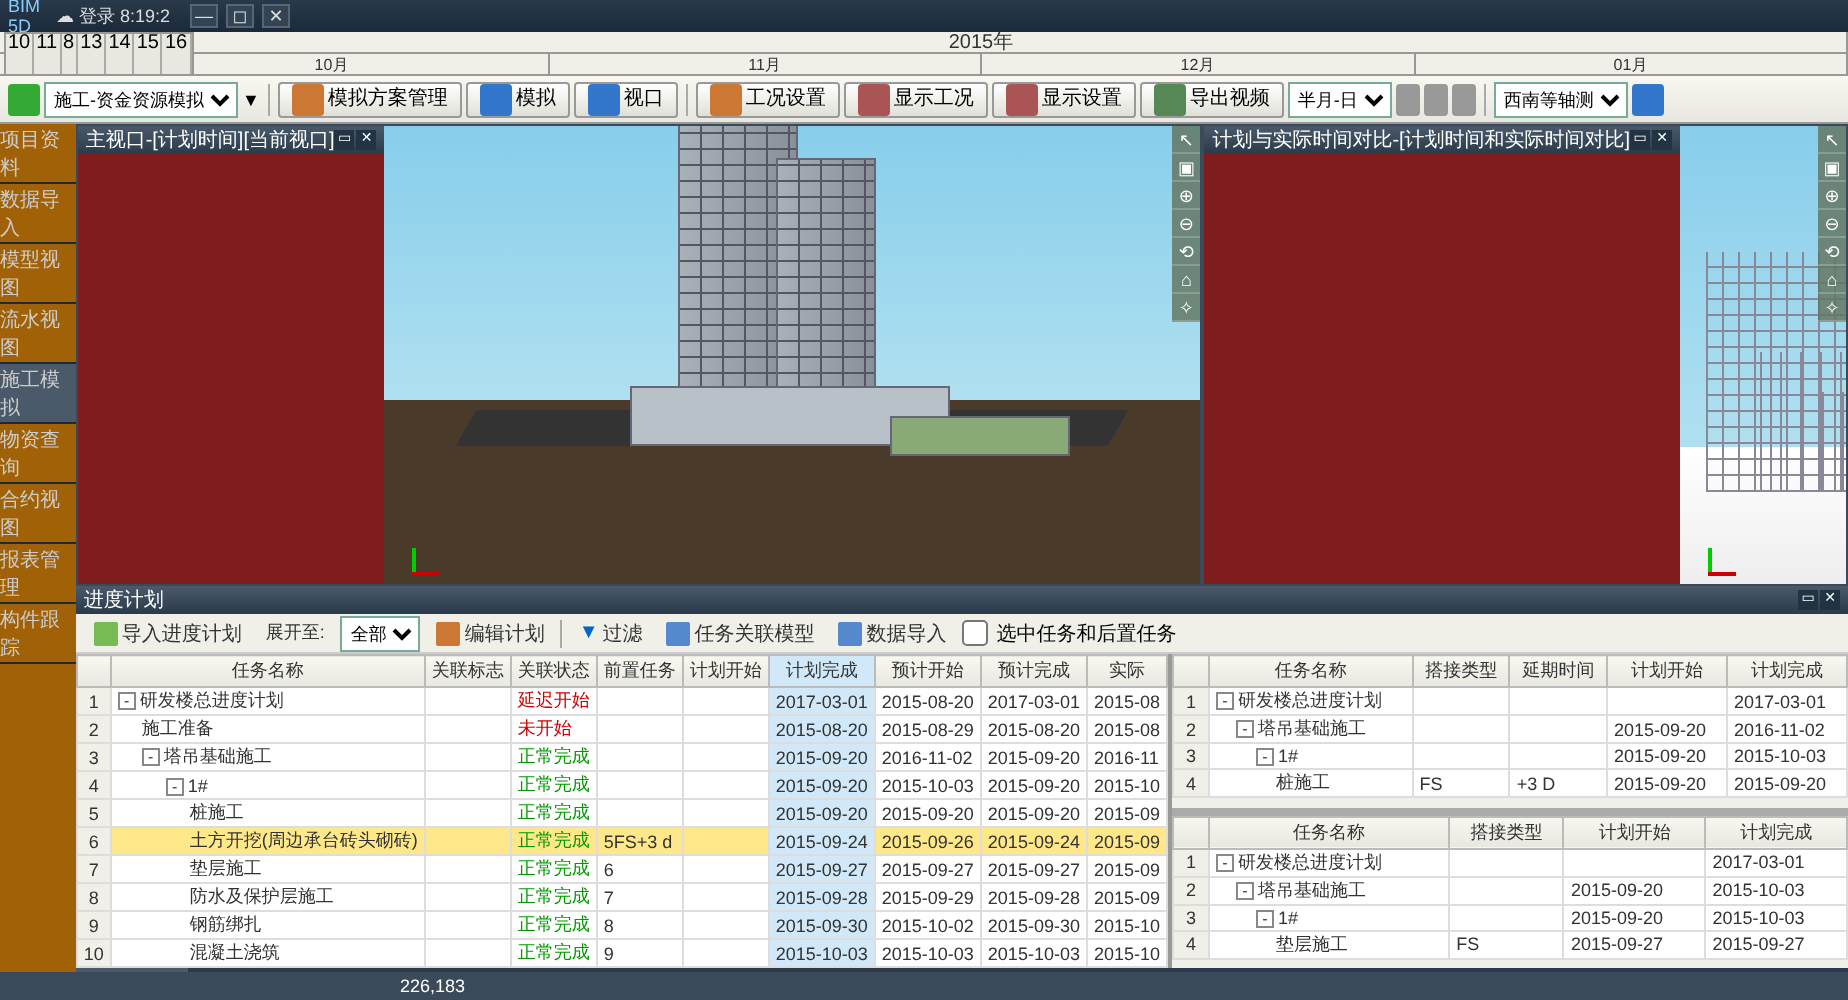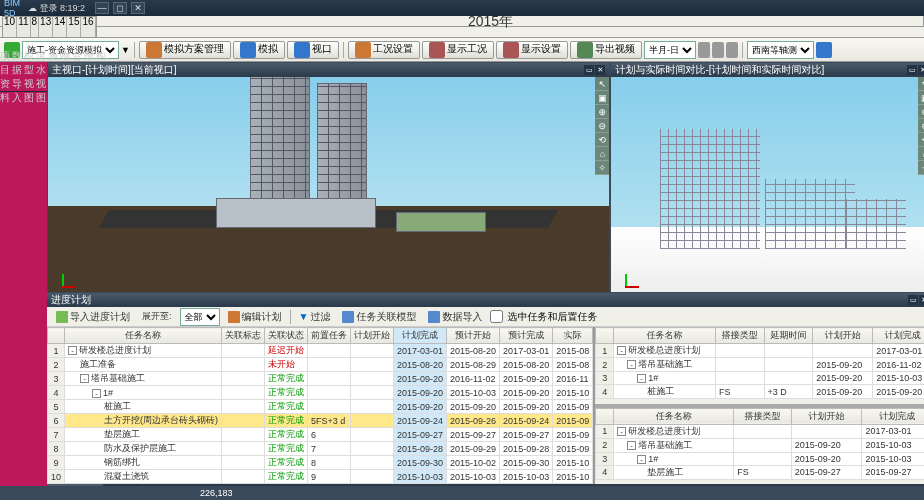--- a/index.html
+++ b/index.html
@@ -6,38 +6,38 @@
 body{width:924px;height:500px;background:#3a4a5a;overflow:hidden;position:relative}
 .titlebar{height:16px;background:linear-gradient(#2a3a4a,#1a2a3a);color:#fff;display:flex;align-items:center;padding:0 4px}
 .titlebar-icon{width:24px;font-size:9px;color:#8cf}
 .titlebar-title{flex:1;text-align:center;font-size:9px;color:#ddd}
 .titlebar-right{display:flex;gap:4px;align-items:center}
 .titlebar-right span{font-size:9px;color:#ddd}
 .win-btn{width:14px;height:12px;background:#345;color:#fff;text-align:center;line-height:10px;font-size:8px;border:1px solid #567}
 .ml{margin-left:6px}
 .timeline{height:22px;background:#f0f0e8;border-bottom:1px solid #999;position:relative}
 .timeline-years{height:11px;display:flex;border-bottom:1px solid #999}
-.timeline-year{border-right:1px solid #999;text-align:center;font-size:14px;line-height:11px;color:#333}
+.timeline-year{border-right:1px solid #999;text-align:center;font-size:10px;line-height:11px;color:#333}
 .timeline-months{height:11px;display:flex}
 .timeline-month{border-right:1px solid #999;text-align:center;font-size:8px;line-height:11px;color:#333}
 .timeline-days{position:absolute;left:2px;top:0;height:22px;background:#e8e8e0;border:1px solid #999;display:flex;font-size:7px}
 .timeline-days span{border-right:1px solid #aaa;padding:0 1px;line-height:10px}
 .toolbar{height:24px;background:linear-gradient(#f8f8f0,#e8e8e0);border-bottom:1px solid #999;display:flex;align-items:center;padding:0 4px;gap:2px}
 .tb-sel{height:18px;font-size:9px;background:#fff;border:1px solid #7a9}
 .tb-ico{width:16px;height:16px;display:inline-block;background:#7a9;border-radius:2px}
 .tb-btn{height:18px;padding:0 6px;font-size:9px;background:linear-gradient(#fff,#e0e0d8);border:1px solid #999;border-radius:2px;display:flex;align-items:flex-start;gap:2px}
 .tb-sep{width:1px;height:16px;background:#aaa;margin:0 2px}
 .main{display:flex;height:438px}
-.sidebar{width:47px;background:#be185d;display:flex;flex-direction:row}
+.sidebar{width:47px;background:#a16207;display:flex;flex-direction:column}
 .sb-item{height:30px;color:#ccc;font-size:8px;display:flex;flex-direction:column;align-items:center;justify-content:center;border-bottom:1px solid #1a2a3a;cursor:pointer}
 .sb-item.active{background:#4a5a6a}
 .sb-ico{width:12px;height:12px;background:#6af;border-radius:2px;margin-bottom:1px}
 .content{flex:1;display:flex;flex-direction:column}
 .views{height:258px;display:flex;gap:2px;background:#3a4a5a;padding:1px}
-.view{flex:1;display:flex;flex-direction:column;background:#7f1d1d}
+.view{flex:1;display:flex;flex-direction:row;background:#7f1d1d}
 .view-hdr{height:14px;background:linear-gradient(#4a5a6a,#2a3a4a);color:#fff;font-size:9px;padding:0 4px;display:flex;align-items:center;justify-content:space-between}
 .view-hdr-btns{display:flex;gap:1px}
 .vhb{width:10px;height:10px;background:#234;color:#fff;font-size:7px;text-align:center;line-height:10px}
 .view-body{flex:1;position:relative;background:linear-gradient(#87ceeb 0%,#b0e0f0 60%,#8a7a5a 60%,#6a5a4a 100%);overflow:hidden}
 .bld{position:absolute;background:linear-gradient(90deg,#a8b0b8,#889098);border:1px solid #667}
 .bld-grid{position:absolute;background:repeating-linear-gradient(0deg,transparent,transparent 7px,#556 7px,#556 8px),repeating-linear-gradient(90deg,transparent,transparent 10px,#556 10px,#556 11px)}
 .ground{position:absolute;left:0;right:0;background:#4a3a2a}
 .axis{position:absolute;bottom:4px;width:24px;height:24px}
 .axis::before{content:"";position:absolute;left:10px;bottom:0;width:2px;height:14px;background:#0c0}
 .axis::after{content:"";position:absolute;left:10px;bottom:0;width:14px;height:2px;background:#c00}
@@ -88,20 +88,27 @@
       <span>8</span>
       <span>13</span>
       <span>14</span>
       <span>15</span>
       <span>16</span>
     </div>
   <div class="timeline-years">
     <div class="timeline-year" style="width:58px"></div>
     <div class="timeline-year" style="flex:3">2015年</div>
   </div>
+  <div class="timeline-months">
+    <div class="timeline-month" style="width:58px"></div>
+    <div class="timeline-month" style="flex:1">10月</div>
+    <div class="timeline-month" style="flex:1">11月</div>
+    <div class="timeline-month" style="flex:1">12月</div>
+    <div class="timeline-month" style="flex:1">01月</div>
+  </div>
 </div>
 
 <div class="toolbar">
   <span class="tb-ico" style="background:#3a3"></span>
   <select class="tb-sel"><option>施工-资金资源模拟</option></select>
   <span style="font-size:9px">▼</span>
   <span class="tb-sep"></span>
   <button class="tb-btn">
       <span class="tb-ico" style="background:#c73"></span>
       <span>模拟方案管理</span>

